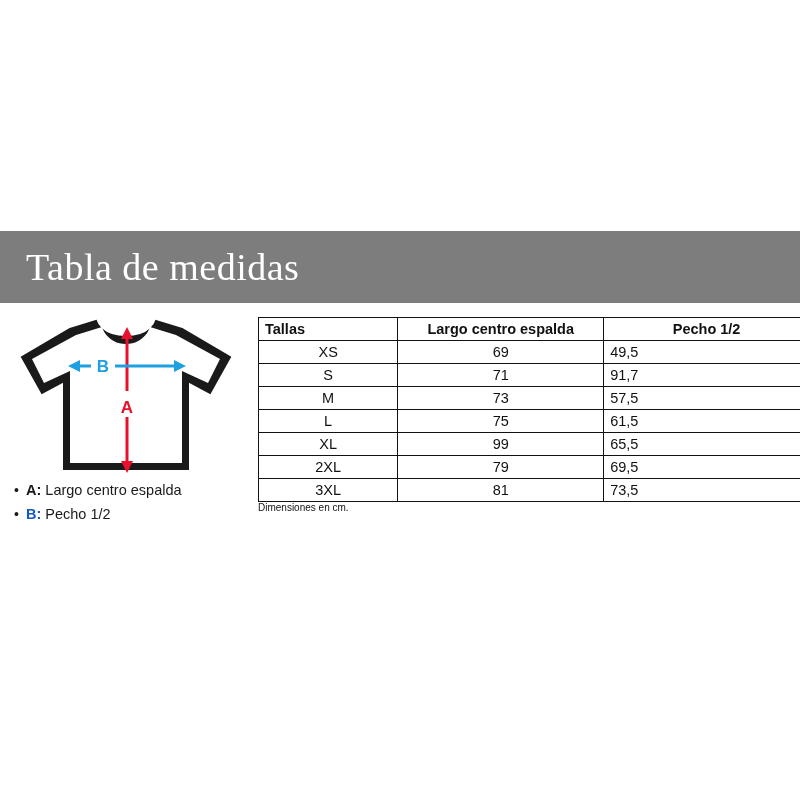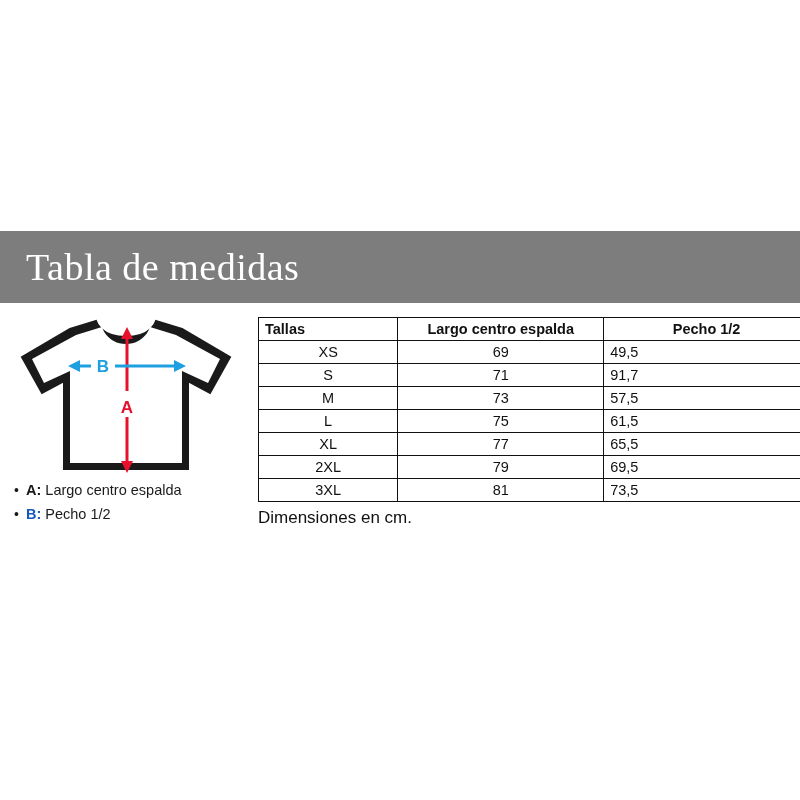--- a/index.html
+++ b/index.html
@@ -152,22 +152,21 @@
   }
 
   th.c-chest, td.c-chest {
     width: 198px;
   }
 
   th.c-size { text-align: left; }
   th.c-len, th.c-chest { text-align: center; }
 
   #table-note {
-    margin-top: 6px;
-    font-size: 17px;
+    font-size: 10px;
     color: #111111;
   }
 </style>
 </head>
 <body>
 
 <div id="page">
 
   <div id="card">
 
@@ -241,21 +240,21 @@
               <td class="c-len">73</td>
               <td class="c-chest">57,5</td>
             </tr>
             <tr>
               <td class="c-size">L</td>
               <td class="c-len">75</td>
               <td class="c-chest">61,5</td>
             </tr>
             <tr>
               <td class="c-size">XL</td>
-              <td class="c-len">77</td>
+              <td class="c-len">99</td>
               <td class="c-chest">65,5</td>
             </tr>
             <tr>
               <td class="c-size">2XL</td>
               <td class="c-len">79</td>
               <td class="c-chest">69,5</td>
             </tr>
             <tr>
               <td class="c-size">3XL</td>
               <td class="c-len">81</td>

